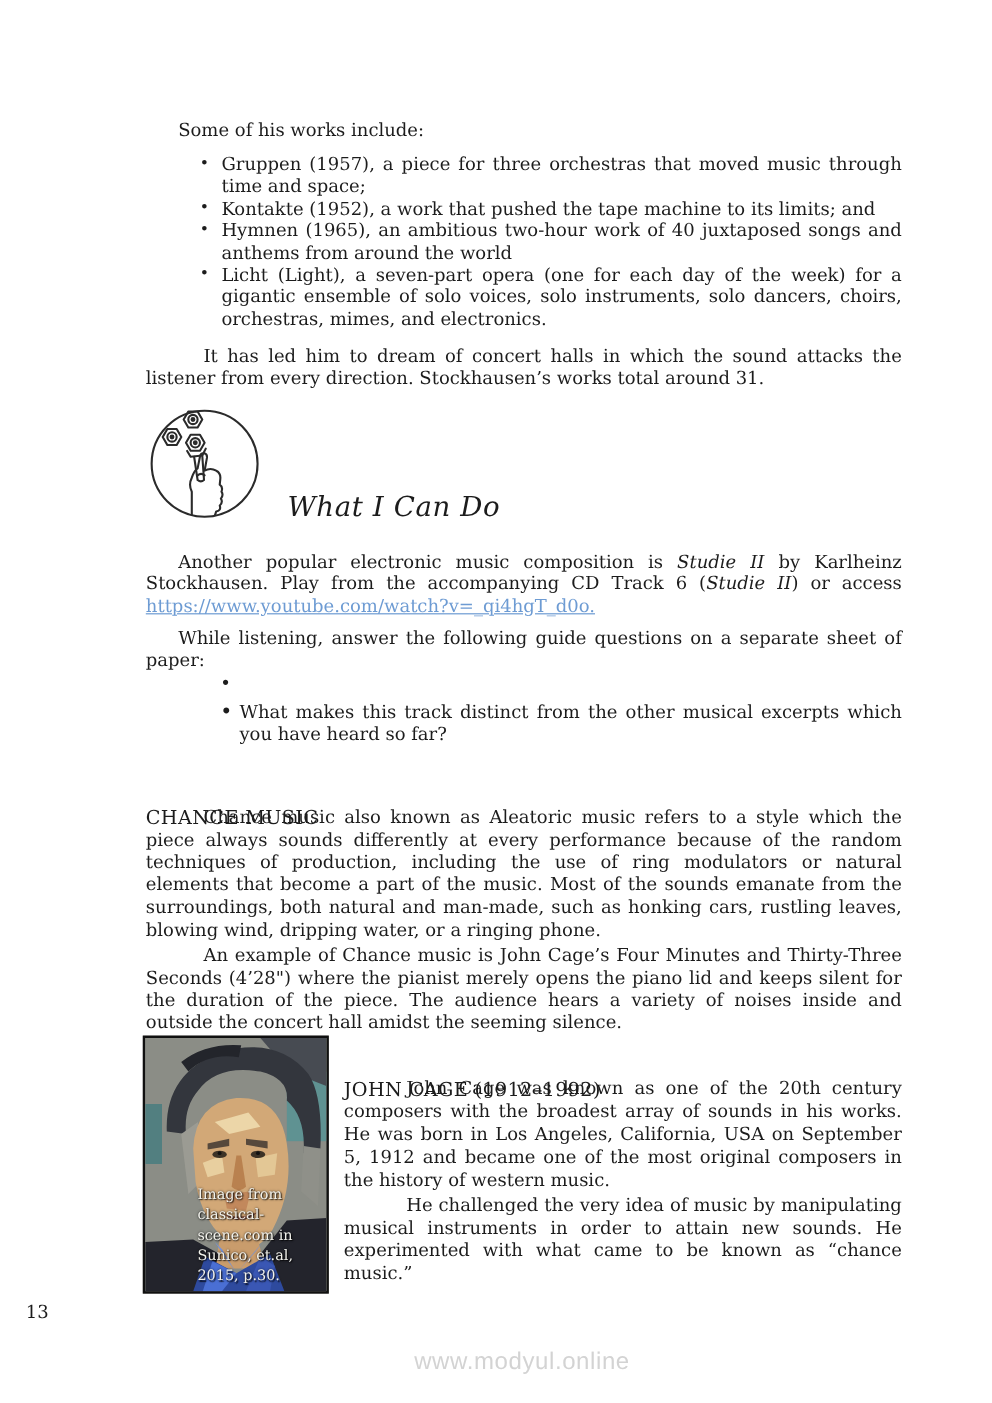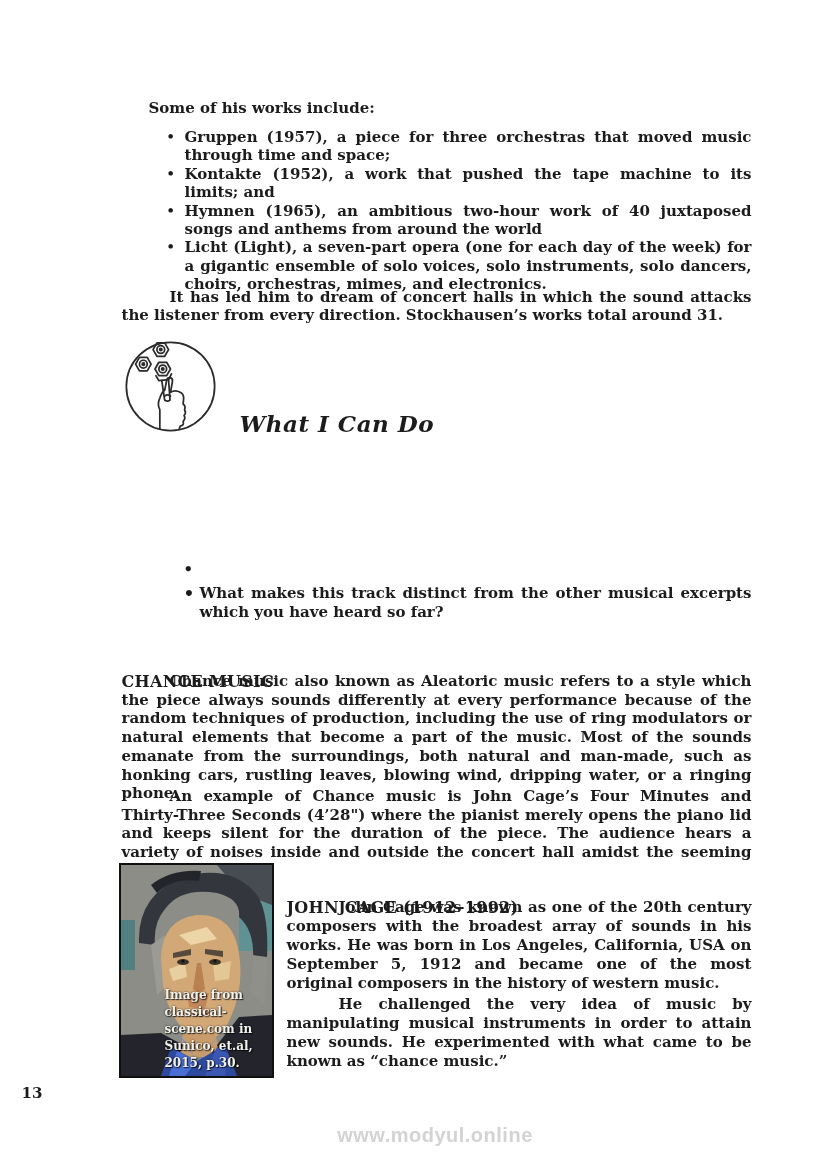--- a/index.html
+++ b/index.html
@@ -1,20 +1,19 @@
 <!DOCTYPE html>
 <html><head>
 <meta charset="utf-8">
 <style>
   html,body { margin:0; padding:0; background:#ffffff; }
   .page {
     position:relative; width:784px; height:1169px; background:#ffffff;
     font-family:"DejaVu Serif", serif; color:#1c1c1c; overflow:hidden;
     margin:0 auto;
-    font-weight:bold;
   }
   .abs { position:absolute; }
   .body-text { font-size:15px; line-height:18.4px; }
   .just { text-align:justify; }
   .col { left:100px; width:630px; }
 
   
   .li { display:flex; }
   .li .b { flex:0 0 auto; }
   .li .t { flex:1 1 auto; text-align:justify; }
@@ -97,21 +96,23 @@
       <path d="M35,41 L38,46 L48,45 L51,39"></path>
       <path d="M41,46 L44,66 M48,45 L49.5,66 M44,66 Q46.8,68.2 49.5,66"></path>
 
       <path d="M39,96 L39,76 Q36,70 39,64 Q41,58 44,56 L46,46 Q46.5,42.5 49.5,43 Q52.5,43.5 52,47 L50,58 Q55,55 60,58 Q64,60 63.5,65 L63,70 Q66,72 64.5,76 Q66.5,79 64,82 Q66,85 63,88 Q64.5,92 60,93 L59,96"></path>
       <path d="M44,62 Q47,59.5 50,62"></path>
     </svg>
   </div>
 
   <div class="abs wicd-heading" style="left:218px; top:410px;">What I Can Do</div>
 
+  <p class="abs col body-text just" style="top:459px; margin:0; text-indent:27px;"><span>Another popular electronic music composition is </span><i>Studie II</i><span> by Karlheinz Stockhausen. Play from the accompanying CD Track 6 (</span><i>Studie II</i><span>) or access </span><a class="doc-link" href="#">https://www.youtube.com/watch?v=_qi4hgT_d0o.</a></p>
 
+  <div class="abs col body-text just" style="top:523px; text-indent:27px;">While listening, answer the following guide questions on a separate sheet of paper:</div>
 
   <div class="abs col body-text questions" style="top:560px;">
     <div class="li">
       <span class="b">•</span>
     </div>
     <div class="li">
       <span class="b">•</span>
       <span class="t">What makes this track distinct from the other musical excerpts which you have heard so far?</span>
     </div>
   </div>

